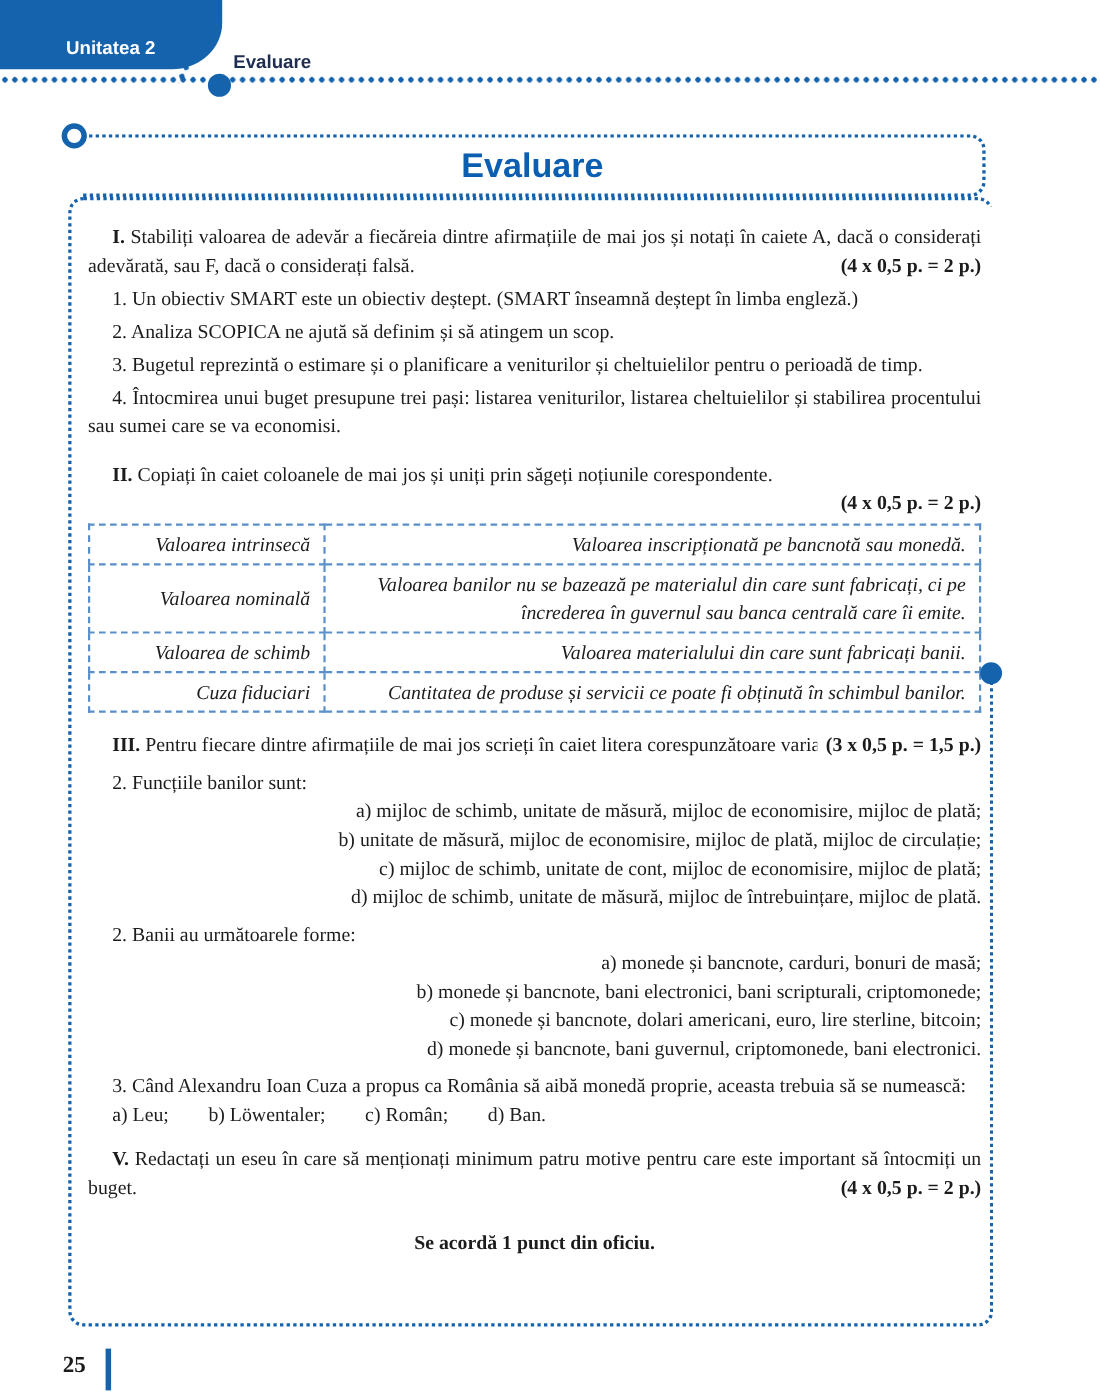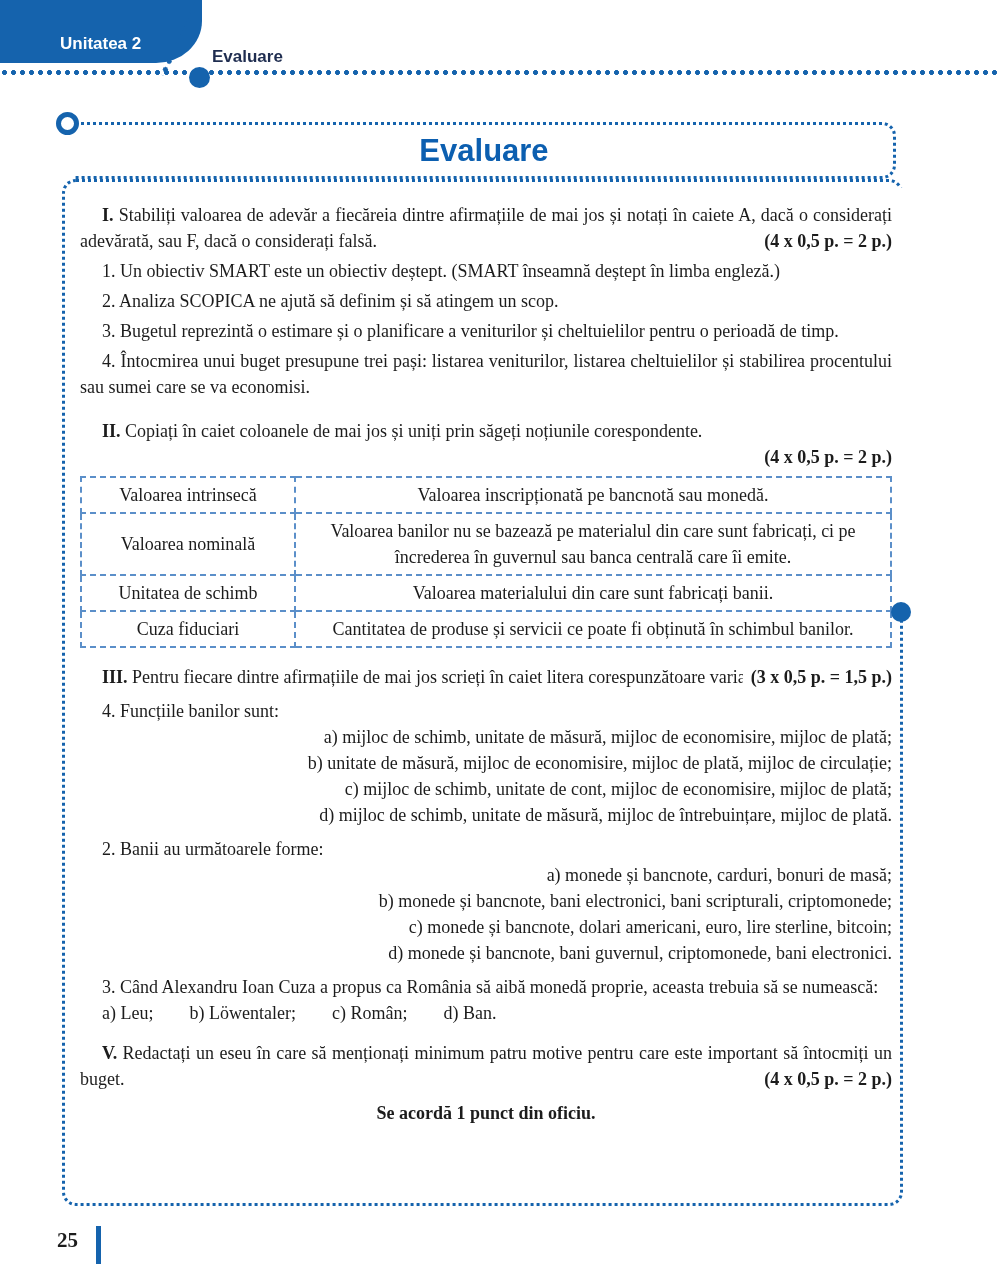--- a/index.html
+++ b/index.html
@@ -70,28 +70,28 @@
   .pts{position:absolute;right:0;bottom:0;font-weight:700;text-indent:0;background:#ffffff;padding-left:8px;}
   .pts-line{text-align:right;font-weight:700;margin:0;}
   .item{margin:4px 0 0 0;text-indent:22px;}
   .block-ex2{margin-top:18px;}
   .block-ex3{margin-top:16px;}
   .block-ex5{margin-top:14px;}
   .stem{margin:8px 0 0 0;text-indent:22px;}
   .option{margin:0;text-indent:22px;text-align:right;}
   .inline-options{margin:0;text-indent:22px;text-align:left;}
   .inline-options span{margin-right:36px;}
-  .oficiu{margin-top:8px;text-align:center;font-weight:700;text-indent:0;}
+  .oficiu{margin-top:24px;text-align:center;font-weight:700;text-indent:0;}
   
   .match-table{
     width:100%;border-collapse:collapse;margin-top:6px;
     font-size:18px;line-height:26px;
   }
   .match-table td{
-    border:2px dashed #5b8fc9;padding:4px 12px;text-align:center;vertical-align:middle;
+    border:2px dashed #5b8fc9;padding:4px 12px;text-align:right;vertical-align:middle;font-style:italic;
   }
   .match-table td.term{width:188px;}
   
   .page-number{
     position:absolute;left:57px;top:1228px;font-weight:700;font-size:21px;
     font-family:"Liberation Serif", serif;
   }
   .page-bar{
     position:absolute;left:96px;top:1226px;width:5px;height:38px;background:#1563ad;
   }
@@ -132,34 +132,34 @@
     <tbody>
       <tr>
         <td class="term">Valoarea intrinsecă</td>
         <td>Valoarea inscripționată pe bancnotă sau monedă.</td>
       </tr>
       <tr>
         <td class="term">Valoarea nominală</td>
         <td>Valoarea banilor nu se bazează pe materialul din care sunt fabricați, ci pe încrederea în guvernul sau banca centrală care îi emite.</td>
       </tr>
       <tr>
-        <td class="term">Unitatea de schimb</td>
+        <td class="term">Valoarea de schimb</td>
         <td>Valoarea materialului din care sunt fabricați banii.</td>
       </tr>
       <tr>
         <td class="term">Cuza fiduciari</td>
         <td>Cantitatea de produse și servicii ce poate fi obținută în schimbul banilor.</td>
       </tr>
     </tbody>
   </table>
 
   <div class="block-ex3">
     <p class="para"><b class="num">III.</b> <span>Pentru fiecare dintre afirmațiile de mai jos scrieți în caiet litera corespunzătoare variantei corecte.</span><span class="pts">(3 x 0,5 p. = 1,5 p.)</span></p>
 
-    <p class="stem">4. Funcțiile banilor sunt:</p>
+    <p class="stem">2. Funcțiile banilor sunt:</p>
     <p class="option">a) mijloc de schimb, unitate de măsură, mijloc de economisire, mijloc de plată;</p>
     <p class="option">b) unitate de măsură, mijloc de economisire, mijloc de plată, mijloc de circulație;</p>
     <p class="option">c) mijloc de schimb, unitate de cont, mijloc de economisire, mijloc de plată;</p>
     <p class="option">d) mijloc de schimb, unitate de măsură, mijloc de întrebuințare, mijloc de plată.</p>
 
     <p class="stem">2. Banii au următoarele forme:</p>
     <p class="option">a) monede și bancnote, carduri, bonuri de masă;</p>
     <p class="option">b) monede și bancnote, bani electronici, bani scripturali, criptomonede;</p>
     <p class="option">c) monede și bancnote, dolari americani, euro, lire sterline, bitcoin;</p>
     <p class="option">d) monede și bancnote, bani guvernul, criptomonede, bani electronici.</p>

